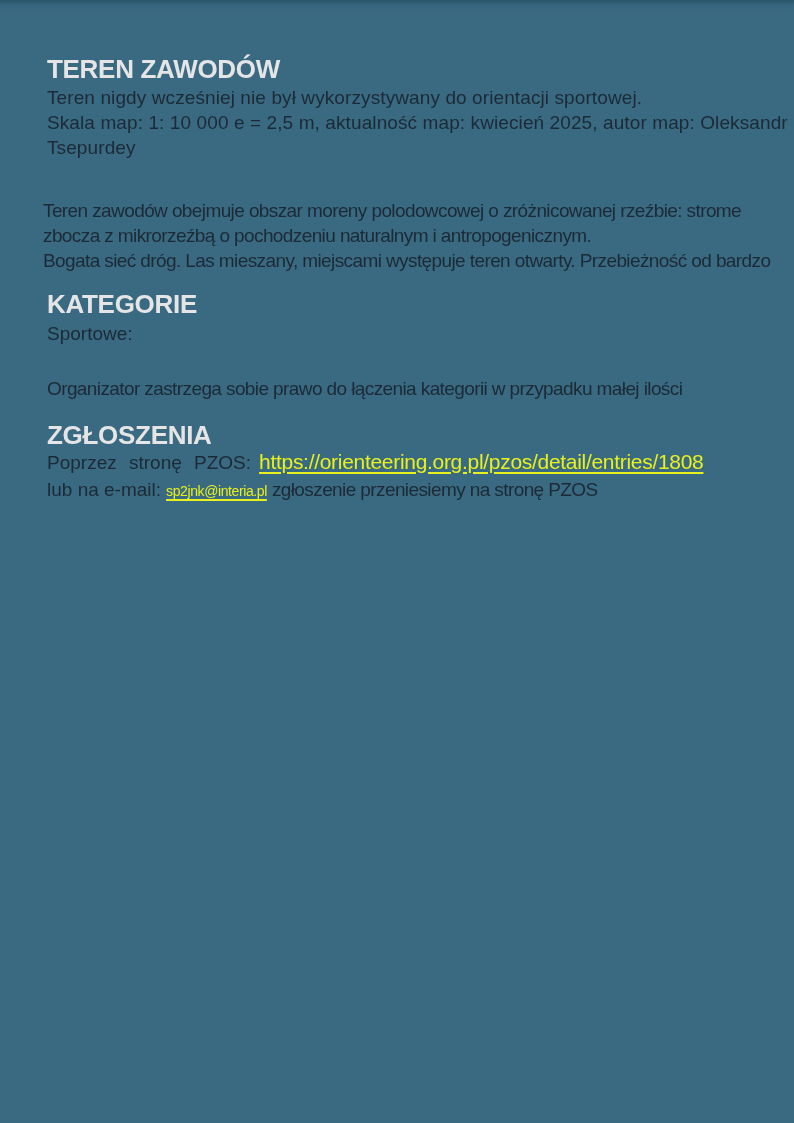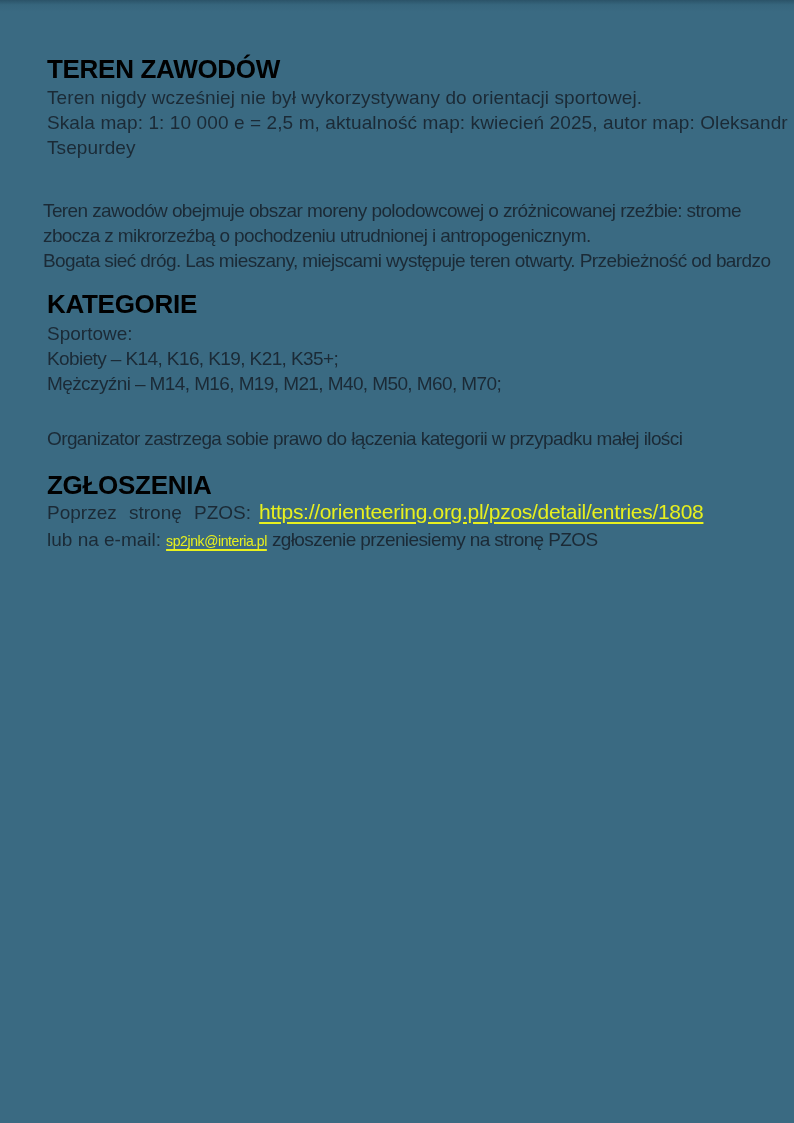--- a/index.html
+++ b/index.html
@@ -27,21 +27,21 @@
     position: relative;
     padding: 56px 44px 0 47px;
     color: #1B2A36;
   }
   .heading {
     margin: 0;
     font-size: 26px;
     line-height: 26px;
     font-weight: bold;
     letter-spacing: -0.3px;
-    color: #000000;
+    color: #e5e5e5;
   }
   .para { margin: 0; }
   .line {
     font-size: 19px;
     line-height: 25px;
     white-space: nowrap;
   }
   .regular .line { letter-spacing: 0.1px; }
   .condensed, .condensed .line { letter-spacing: -0.6px; }
   .teren-intro { margin-top: 3px; }
@@ -83,34 +83,30 @@
       <h2 class="heading">TEREN ZAWODÓW</h2>
 
       <div class="para regular teren-intro">
         <div class="line">Teren nigdy wcześniej nie był wykorzystywany do orientacji sportowej.</div>
         <div class="line">Skala map: 1: 10 000 e = 2,5 m, aktualność map: kwiecień 2025, autor map: Oleksandr</div>
         <div class="line">Tsepurdey</div>
       </div>
 
       <div class="para condensed teren-desc">
         <div class="line">Teren zawodów obejmuje obszar moreny polodowcowej o zróżnicowanej rzeźbie: strome</div>
-        <div class="line">zbocza z mikrorzeźbą o pochodzeniu utrudnionej i antropogenicznym.</div>
+        <div class="line">zbocza z mikrorzeźbą o pochodzeniu naturalnym i antropogenicznym.</div>
         <div class="line">Bogata sieć dróg. Las mieszany, miejscami występuje teren otwarty. Przebieżność od bardzo</div>
       </div>
     </section>
 
     <section>
       <h2 class="heading kategorie-heading">KATEGORIE</h2>
 
       <div class="line regular sportowe-line">Sportowe:</div>
 
-      <div class="para condensed">
-        <div class="line">Kobiety – K14, K16, K19, K21, K35+;</div>
-        <div class="line">Mężczyźni – M14, M16, M19, M21, M40, M50, M60, M70;</div>
-      </div>
 
       <div class="para condensed kategorie-note">
         <div class="line">Organizator zastrzega sobie prawo do łączenia kategorii w przypadku małej ilości</div>
       </div>
     </section>
 
     <section>
       <h2 class="heading zgloszenia-heading">ZGŁOSZENIA</h2>
 
       <div class="para entries-block">

